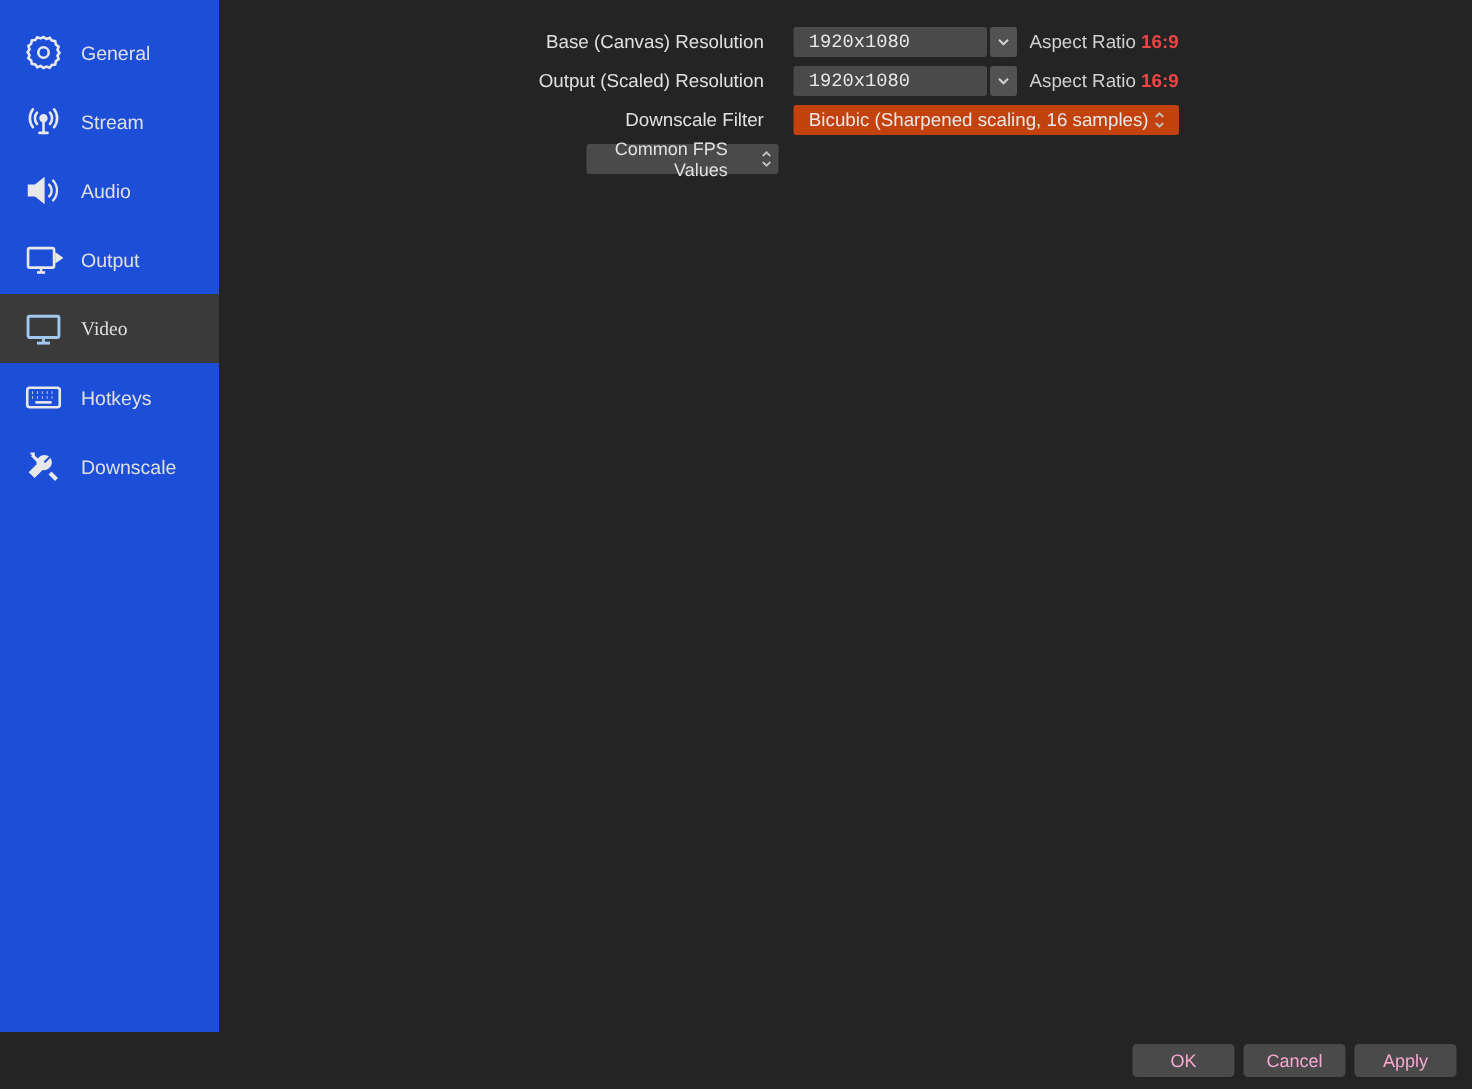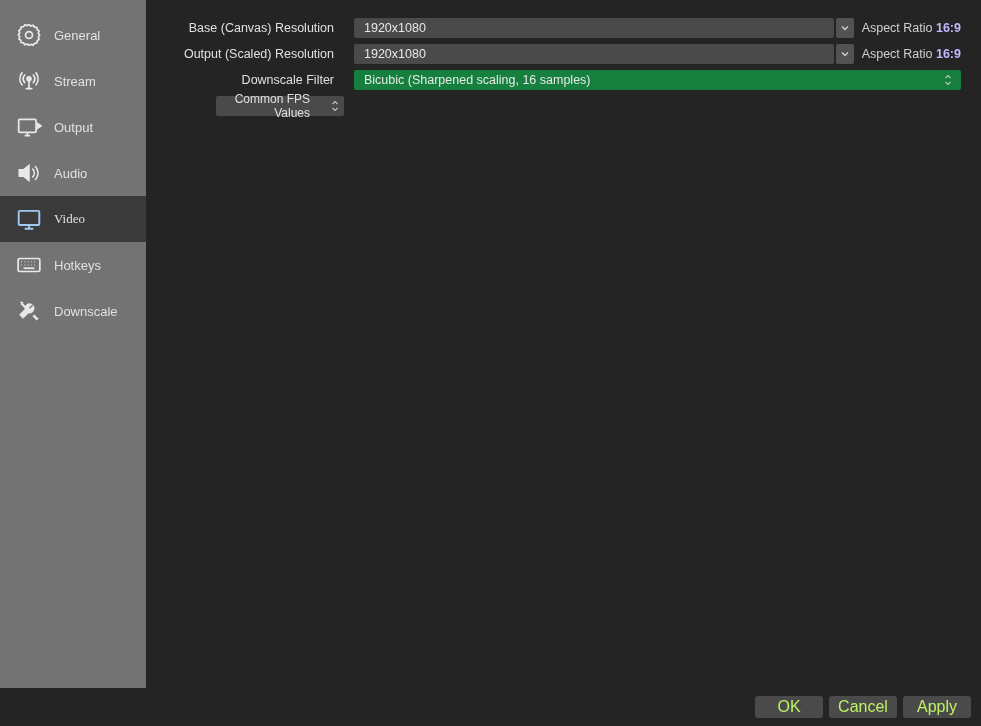--- a/index.html
+++ b/index.html
@@ -20,21 +20,21 @@
       overflow: hidden;
     }
 
     .main-area {
       display: flex;
       flex: 1;
       overflow: hidden;
     }
 
     .sidebar {
-      background: #737373;
+      background: #1d4ed8;
       width: 146px;
       padding: 12px 0;
     }
 
     .sidebar-item {
       display: flex;
       align-items: center;
       height: 46px;
       padding: 0 14px;
       cursor: pointer;
@@ -58,20 +58,21 @@
 
     .sidebar-item.active .sidebar-icon svg {
       stroke: #a0c8f0;
     }
 
     .content {
       flex: 1;
       padding: 18px 20px 16px 20px;
       display: flex;
       flex-direction: column;
+      align-items: center;
     }
 
     .form-rows {
       display: flex;
       flex-direction: column;
       gap: 6px;
     }
 
     .form-row {
       display: flex;
@@ -123,35 +124,36 @@
     }
 
     .field-col {
       flex: 1;
       display: flex;
       align-items: center;
       margin-left: 10px;
     }
 
     .select-box {
-      background: #15803d;
+      background: #c2410c;
       height: 20px;
       display: flex;
       align-items: center;
       border-radius: 2px;
       flex: 1;
       padding: 0 6px 0 10px;
       font-size: 12.5px;
       color: #e8e8e8;
       justify-content: space-between;
       cursor: pointer;
     }
 
     .select-box.editable {
       background: #4a4a4a;
+      font-family: Liberation Mono, monospace;
     }
 
     .select-box .value {
       flex: 1;
     }
 
     .dropdown-btn {
       background: #525252;
       width: 18px;
       height: 20px;
@@ -176,37 +178,37 @@
     }
 
     .aspect-label {
       margin-left: 8px;
       font-size: 12.5px;
       white-space: nowrap;
     }
 
     .aspect-value {
       font-weight: bold;
-      color: #c4b5fd;
+      color: #ef4444;
     }
 
     .footer {
       display: flex;
       justify-content: flex-end;
       padding: 8px 10px;
       gap: 6px;
     }
 
     .footer button {
       background: #4a4a4a;
       border: none;
-      color: #bef264;
+      color: #f9a8d4;
       height: 22px;
       width: 68px;
-      font-size: 16px;
+      font-size: 12px;
       border-radius: 3px;
       cursor: pointer;
       text-align: center;
     }
   </style>
 </head>
 <body>
 
 <div class="main-area">
   <div class="sidebar">
@@ -230,39 +232,39 @@
           <path d="M18.5 4.5a9 9 0 010 11"></path>
           <path d="M12 12v7"></path>
           <path d="M9.5 19h5"></path>
         </svg>
       </span>
       <span>Stream</span>
     </div>
 
     <div class="sidebar-item">
       <span class="sidebar-icon">
+        <svg width="26" height="26" viewBox="0 0 24 24" fill="#e8e8e8" stroke="#e8e8e8" stroke-width="1.4">
+          <path d="M3 9v6h4l5 4V5L7 9H3z"></path>
+          <path d="M15 8a5 5 0 010 8" fill="none"></path>
+          <path d="M17.5 5.5a9 9 0 010 13" fill="none"></path>
+        </svg>
+      </span>
+      <span>Audio</span>
+    </div>
+
+    <div class="sidebar-item">
+      <span class="sidebar-icon">
         <svg width="26" height="26" viewBox="0 0 24 24" fill="none" stroke="#e8e8e8" stroke-width="1.6">
           <rect x="2.5" y="5" width="16" height="12" rx="1"></rect>
           <path d="M8 20h5"></path>
           <path d="M10.5 17v3"></path>
           <path d="M20 9l3 2-3 2z" fill="#e8e8e8"></path>
         </svg>
       </span>
       <span>Output</span>
-    </div>
-
-    <div class="sidebar-item">
-      <span class="sidebar-icon">
-        <svg width="26" height="26" viewBox="0 0 24 24" fill="#e8e8e8" stroke="#e8e8e8" stroke-width="1.4">
-          <path d="M3 9v6h4l5 4V5L7 9H3z"></path>
-          <path d="M15 8a5 5 0 010 8" fill="none"></path>
-          <path d="M17.5 5.5a9 9 0 010 13" fill="none"></path>
-        </svg>
-      </span>
-      <span>Audio</span>
     </div>
 
     <div class="sidebar-item active">
       <span class="sidebar-icon">
         <svg width="26" height="26" viewBox="0 0 24 24" fill="none" stroke="#a0c8f0" stroke-width="1.8">
           <rect x="2.5" y="4.5" width="19" height="13" rx="1"></rect>
           <path d="M8 21h8"></path>
           <path d="M12 17.5v3.5"></path>
         </svg>
       </span>

